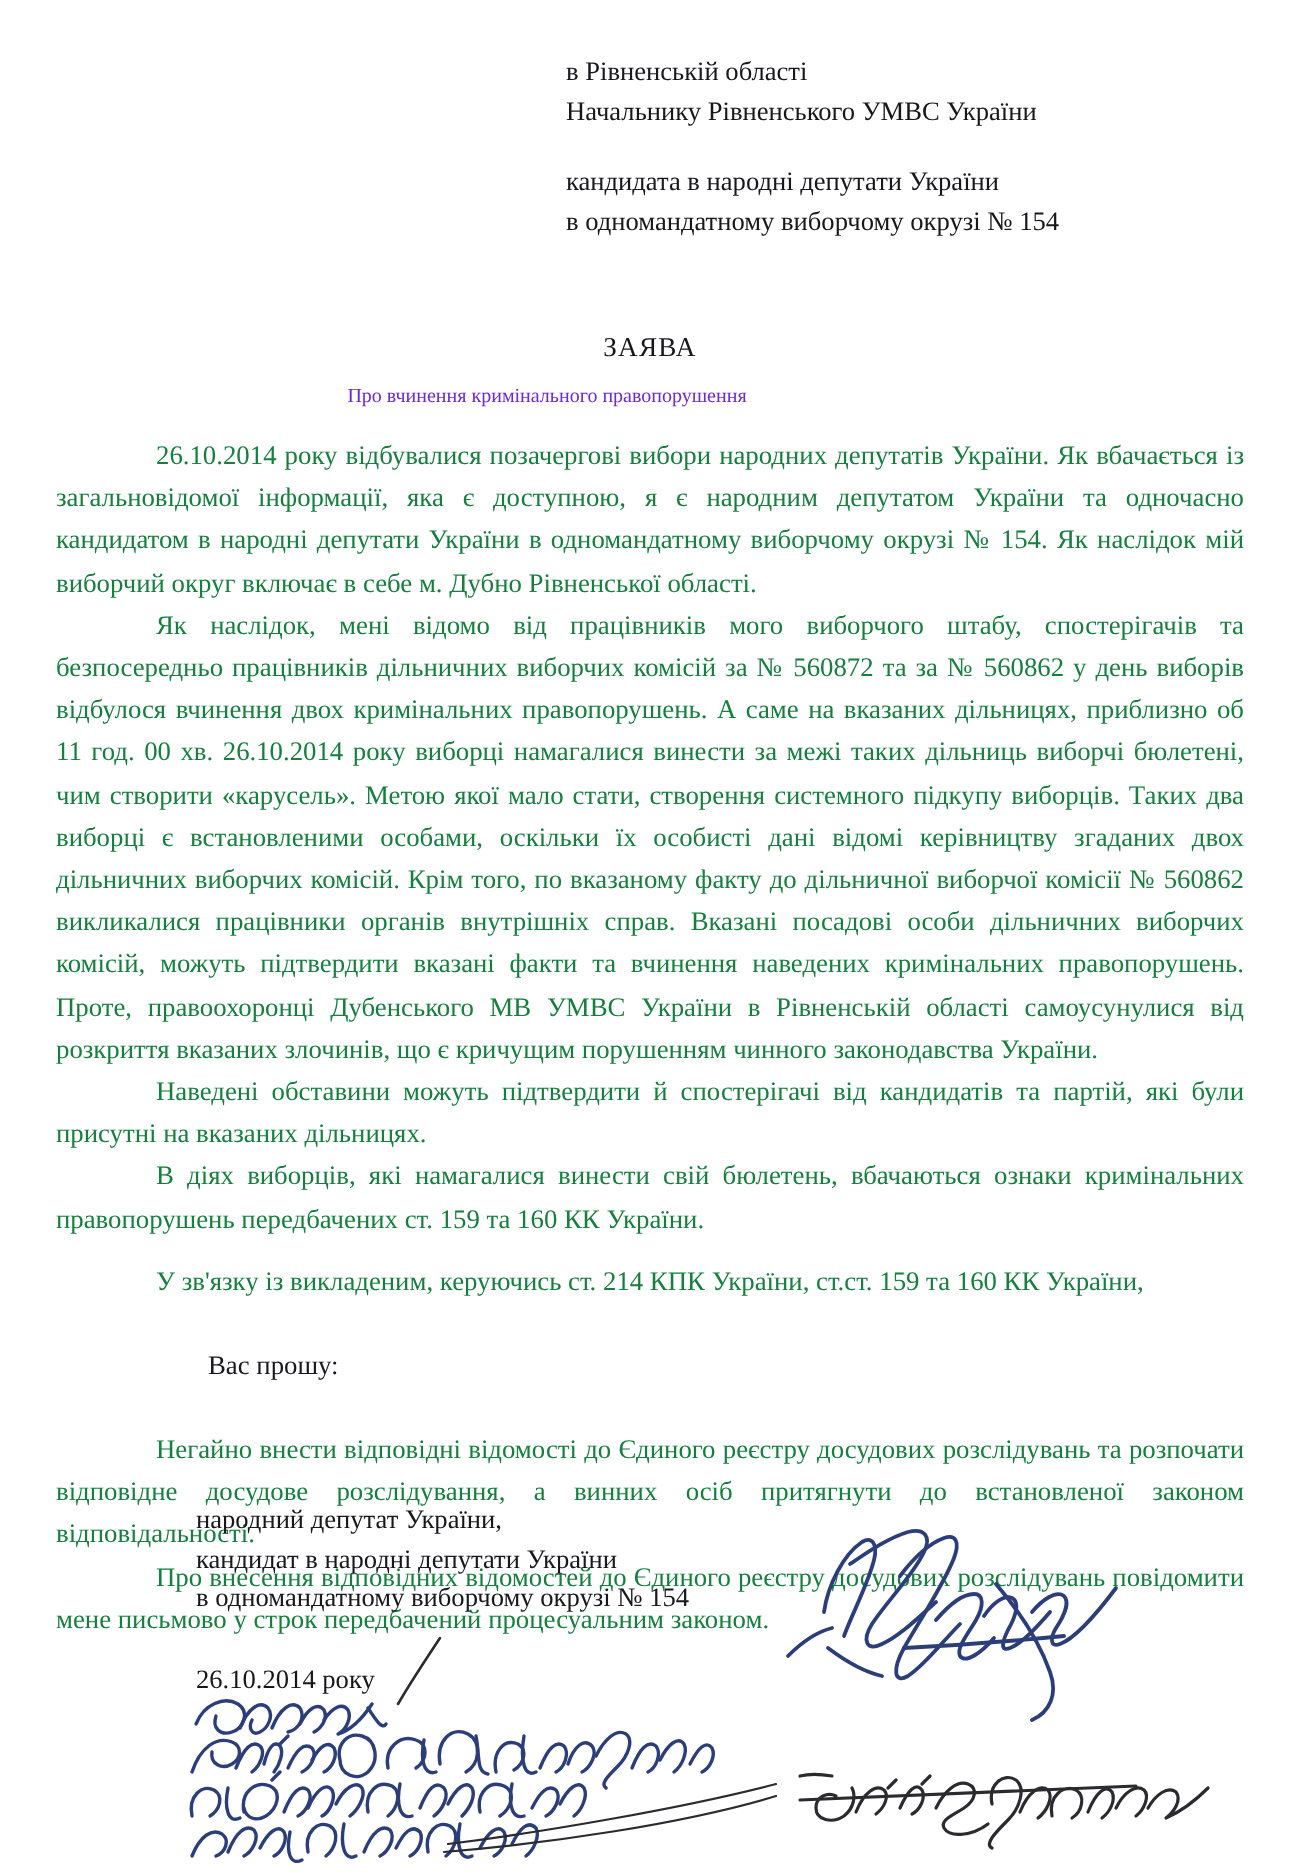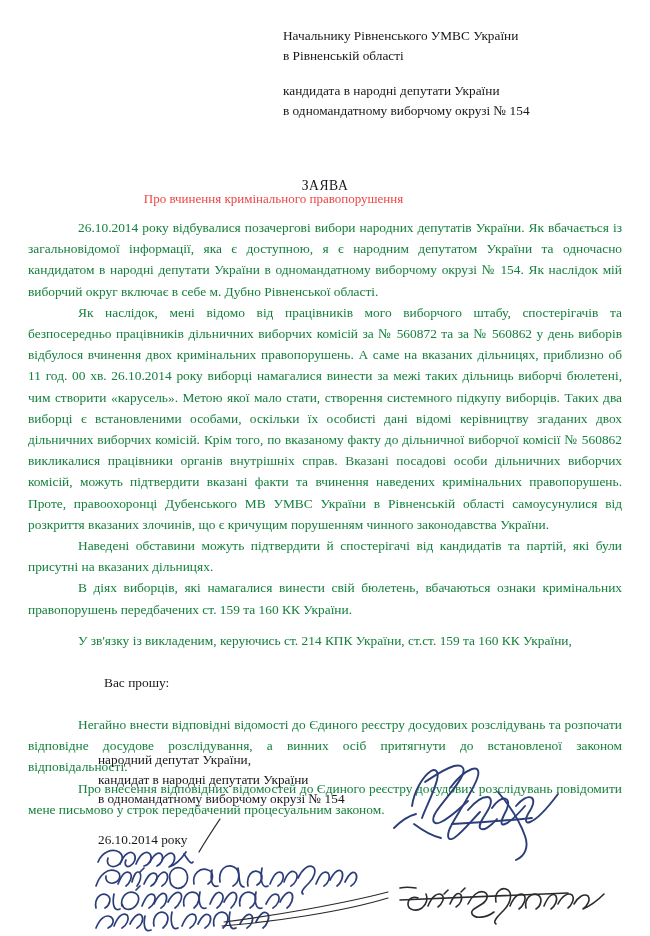--- a/index.html
+++ b/index.html
@@ -30,37 +30,37 @@
     line-height: 19.5px;
     color: #17171c;
   }
   .addressee-block .line { white-space: nowrap; }
   .addressee-gap { height: 16px; }
 
   
   .doc-title {
     position: absolute;
     left: 0;
-    top: 176px;
+    top: 164px;
     width: 650px;
     text-align: center;
     font-size: 13.6px;
     line-height: 19px;
     letter-spacing: 0.6px;
     color: #17171c;
   }
   .doc-subtitle {
     position: absolute;
     left: 0;
     top: 189px;
     width: 547px;
     text-align: center;
-    font-size: 13px;
+    font-size: 10px;
     line-height: 19px;
-    color: #ef4444;
+    color: #6d28d9;
   }
 
   
   .body-area {
     position: absolute;
     left: 28px;
     top: 217px;
     width: 594px;
   }
   p.para {
@@ -119,22 +119,22 @@
 
   .ink-blue  { stroke: #2c3e7a; fill: none; stroke-linecap: round; stroke-linejoin: round; }
   .ink-dark  { stroke: #2a2a2f; fill: none; stroke-linecap: round; stroke-linejoin: round; }
 </style>
 </head>
 <body>
 
 <div id="page">
 
   <div class="addressee-block">
+    <div class="line">в Рівненській області</div>
     <div class="line">Начальнику Рівненського УМВС України</div>
-    <div class="line">в Рівненській області</div>
     <div class="addressee-gap"></div>
     <div class="line">кандидата в народні депутати України</div>
     <div class="line">в одномандатному виборчому окрузі № 154</div>
   </div>
 
   <div class="doc-title">ЗАЯВА</div>
   <div class="doc-subtitle">Про вчинення кримінального правопорушення</div>
 
   <div class="body-area">
     <p class="para">26.10.2014 року відбувалися позачергові вибори народних депутатів України. Як вбачається із загальновідомої інформації, яка є доступною, я є народним депутатом України та одночасно кандидатом в народні депутати України в одномандатному виборчому окрузі № 154. Як наслідок мій виборчий округ включає в себе м. Дубно Рівненської області.</p>

